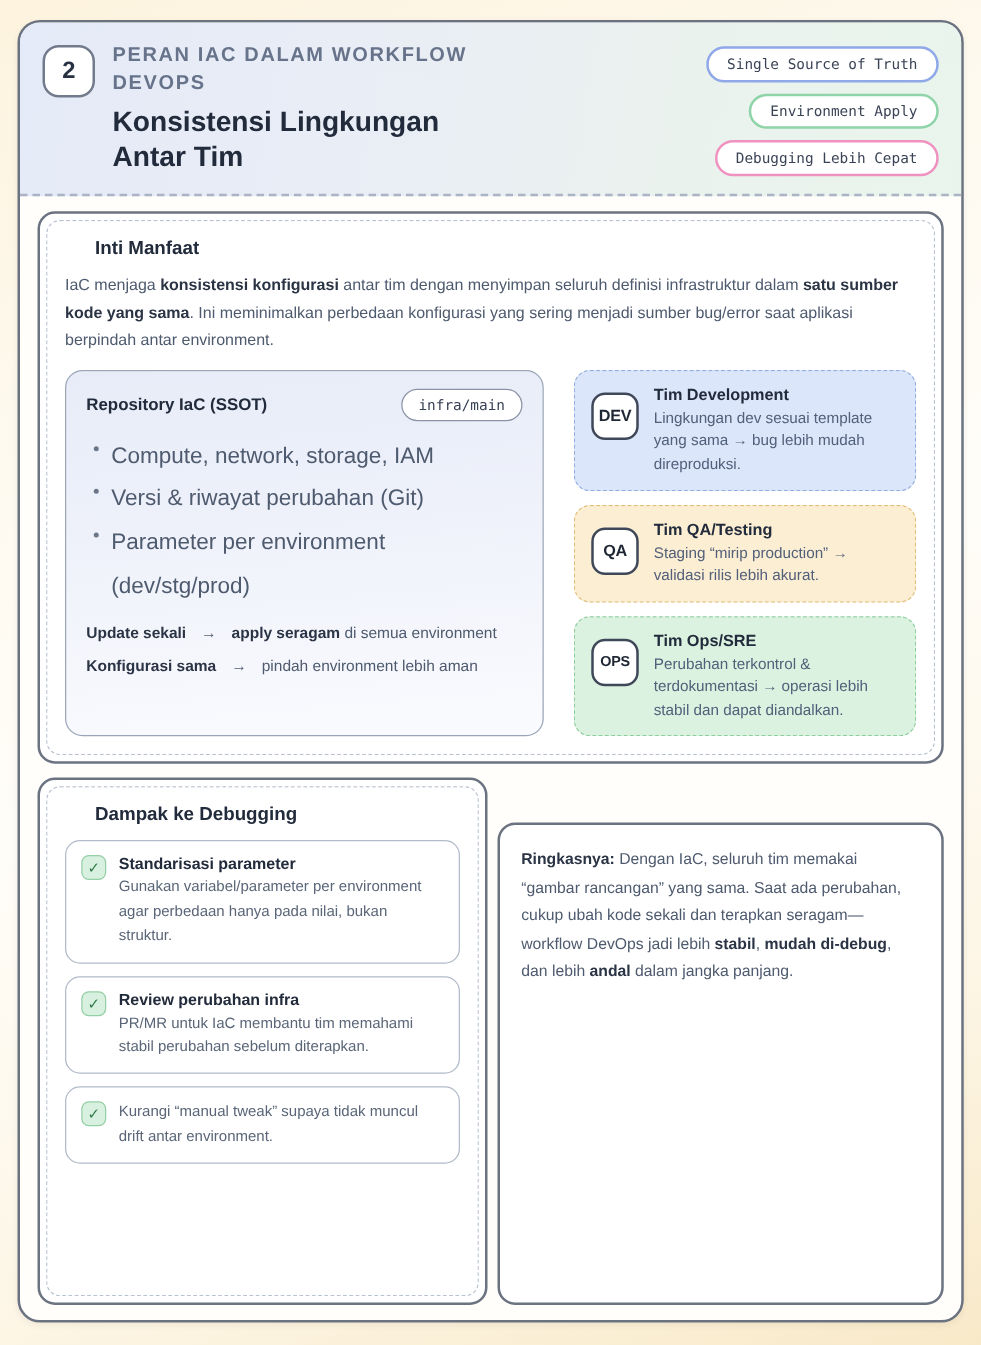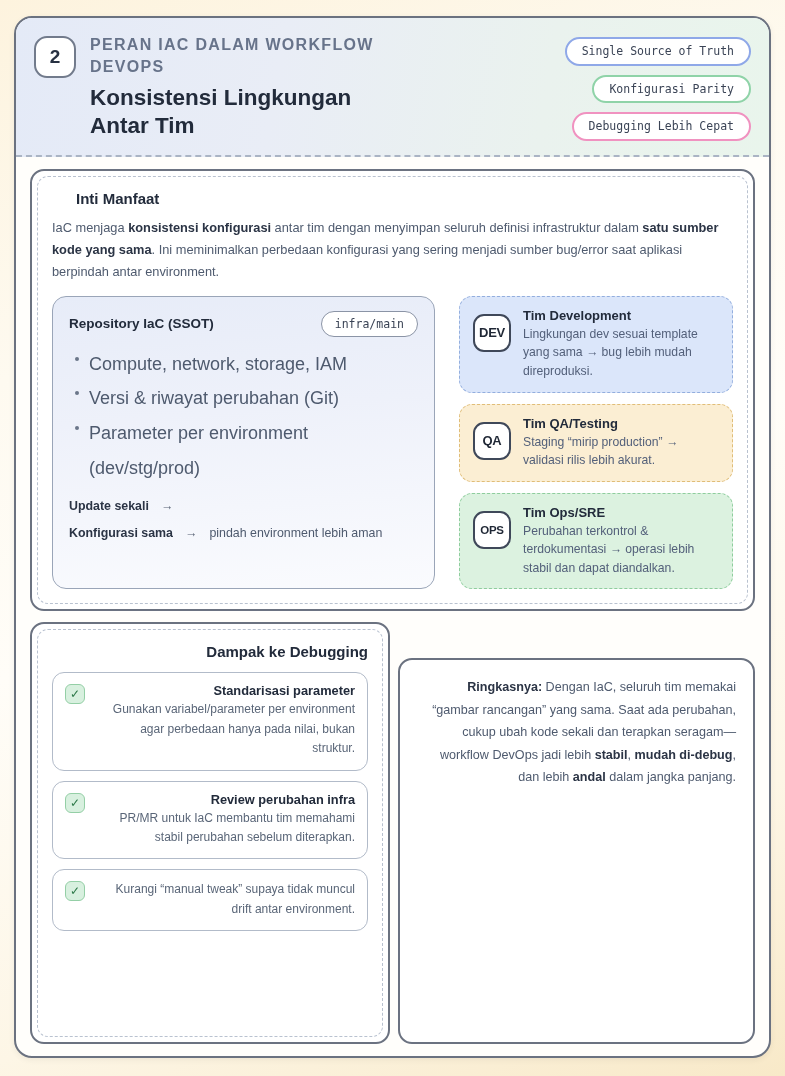--- a/index.html
+++ b/index.html
@@ -245,21 +245,20 @@
   .team-body { flex: 1 1 auto; min-width: 0; }
   .team-name { font-size: 13px; font-weight: bold; color: #222b3b; margin-bottom: 2px; }
   .team-desc { font-size: 12.2px; color: #53607a; line-height: 1.52; }
 
   
   .bottom-row {
     display: flex;
     gap: 8px;
     flex: 1 1 auto;
     min-height: 0;
-    text-align: right;
   }
 
   .bottom-left { flex: 0 0 360px; display: flex; }
   .bottom-right { flex: 1 1 auto; display: flex; }
 
   .bottom-left .outer-card,
   .bottom-right .outer-card { width: 100%; display: flex; }
   .bottom-left .inner-dashed { width: 100%; }
 
   .para {
@@ -316,21 +315,21 @@
   <div class="header">
     <div class="step-badge">2</div>
 
     <div class="header-text">
       <div class="eyebrow">PERAN IAC DALAM WORKFLOW DEVOPS</div>
       <div class="headline">Konsistensi Lingkungan Antar Tim</div>
     </div>
 
     <div class="chips">
       <span class="chip chip-blue">Single Source of Truth</span>
-      <span class="chip chip-green">Konfigurasi Parity</span>
+      <span class="chip chip-green">Environment Apply</span>
       <span class="chip chip-pink">Debugging Lebih Cepat</span>
     </div>
   </div>
 
   <div class="body-area">
 
     <div class="outer-card">
       <div class="inner-dashed">
 
         <div class="section-title">Inti Manfaat</div>
@@ -347,20 +346,21 @@
 
             <ul class="repo-list">
               <li>Compute, network, storage, IAM</li>
               <li>Versi &amp; riwayat perubahan (Git)</li>
               <li>Parameter per environment (dev/stg/prod)</li>
             </ul>
 
             <div class="kv-row">
               <span class="kv-key">Update sekali</span>
               <span class="kv-arrow">→</span>
+              <span><b class="kv-strong">apply seragam</b><span> di semua environment</span></span>
             </div>
 
             <div class="kv-row">
               <span class="kv-key">Konfigurasi sama</span>
               <span class="kv-arrow">→</span>
               <span>pindah environment lebih aman</span>
             </div>
           </div>
 
           <div class="teams">

